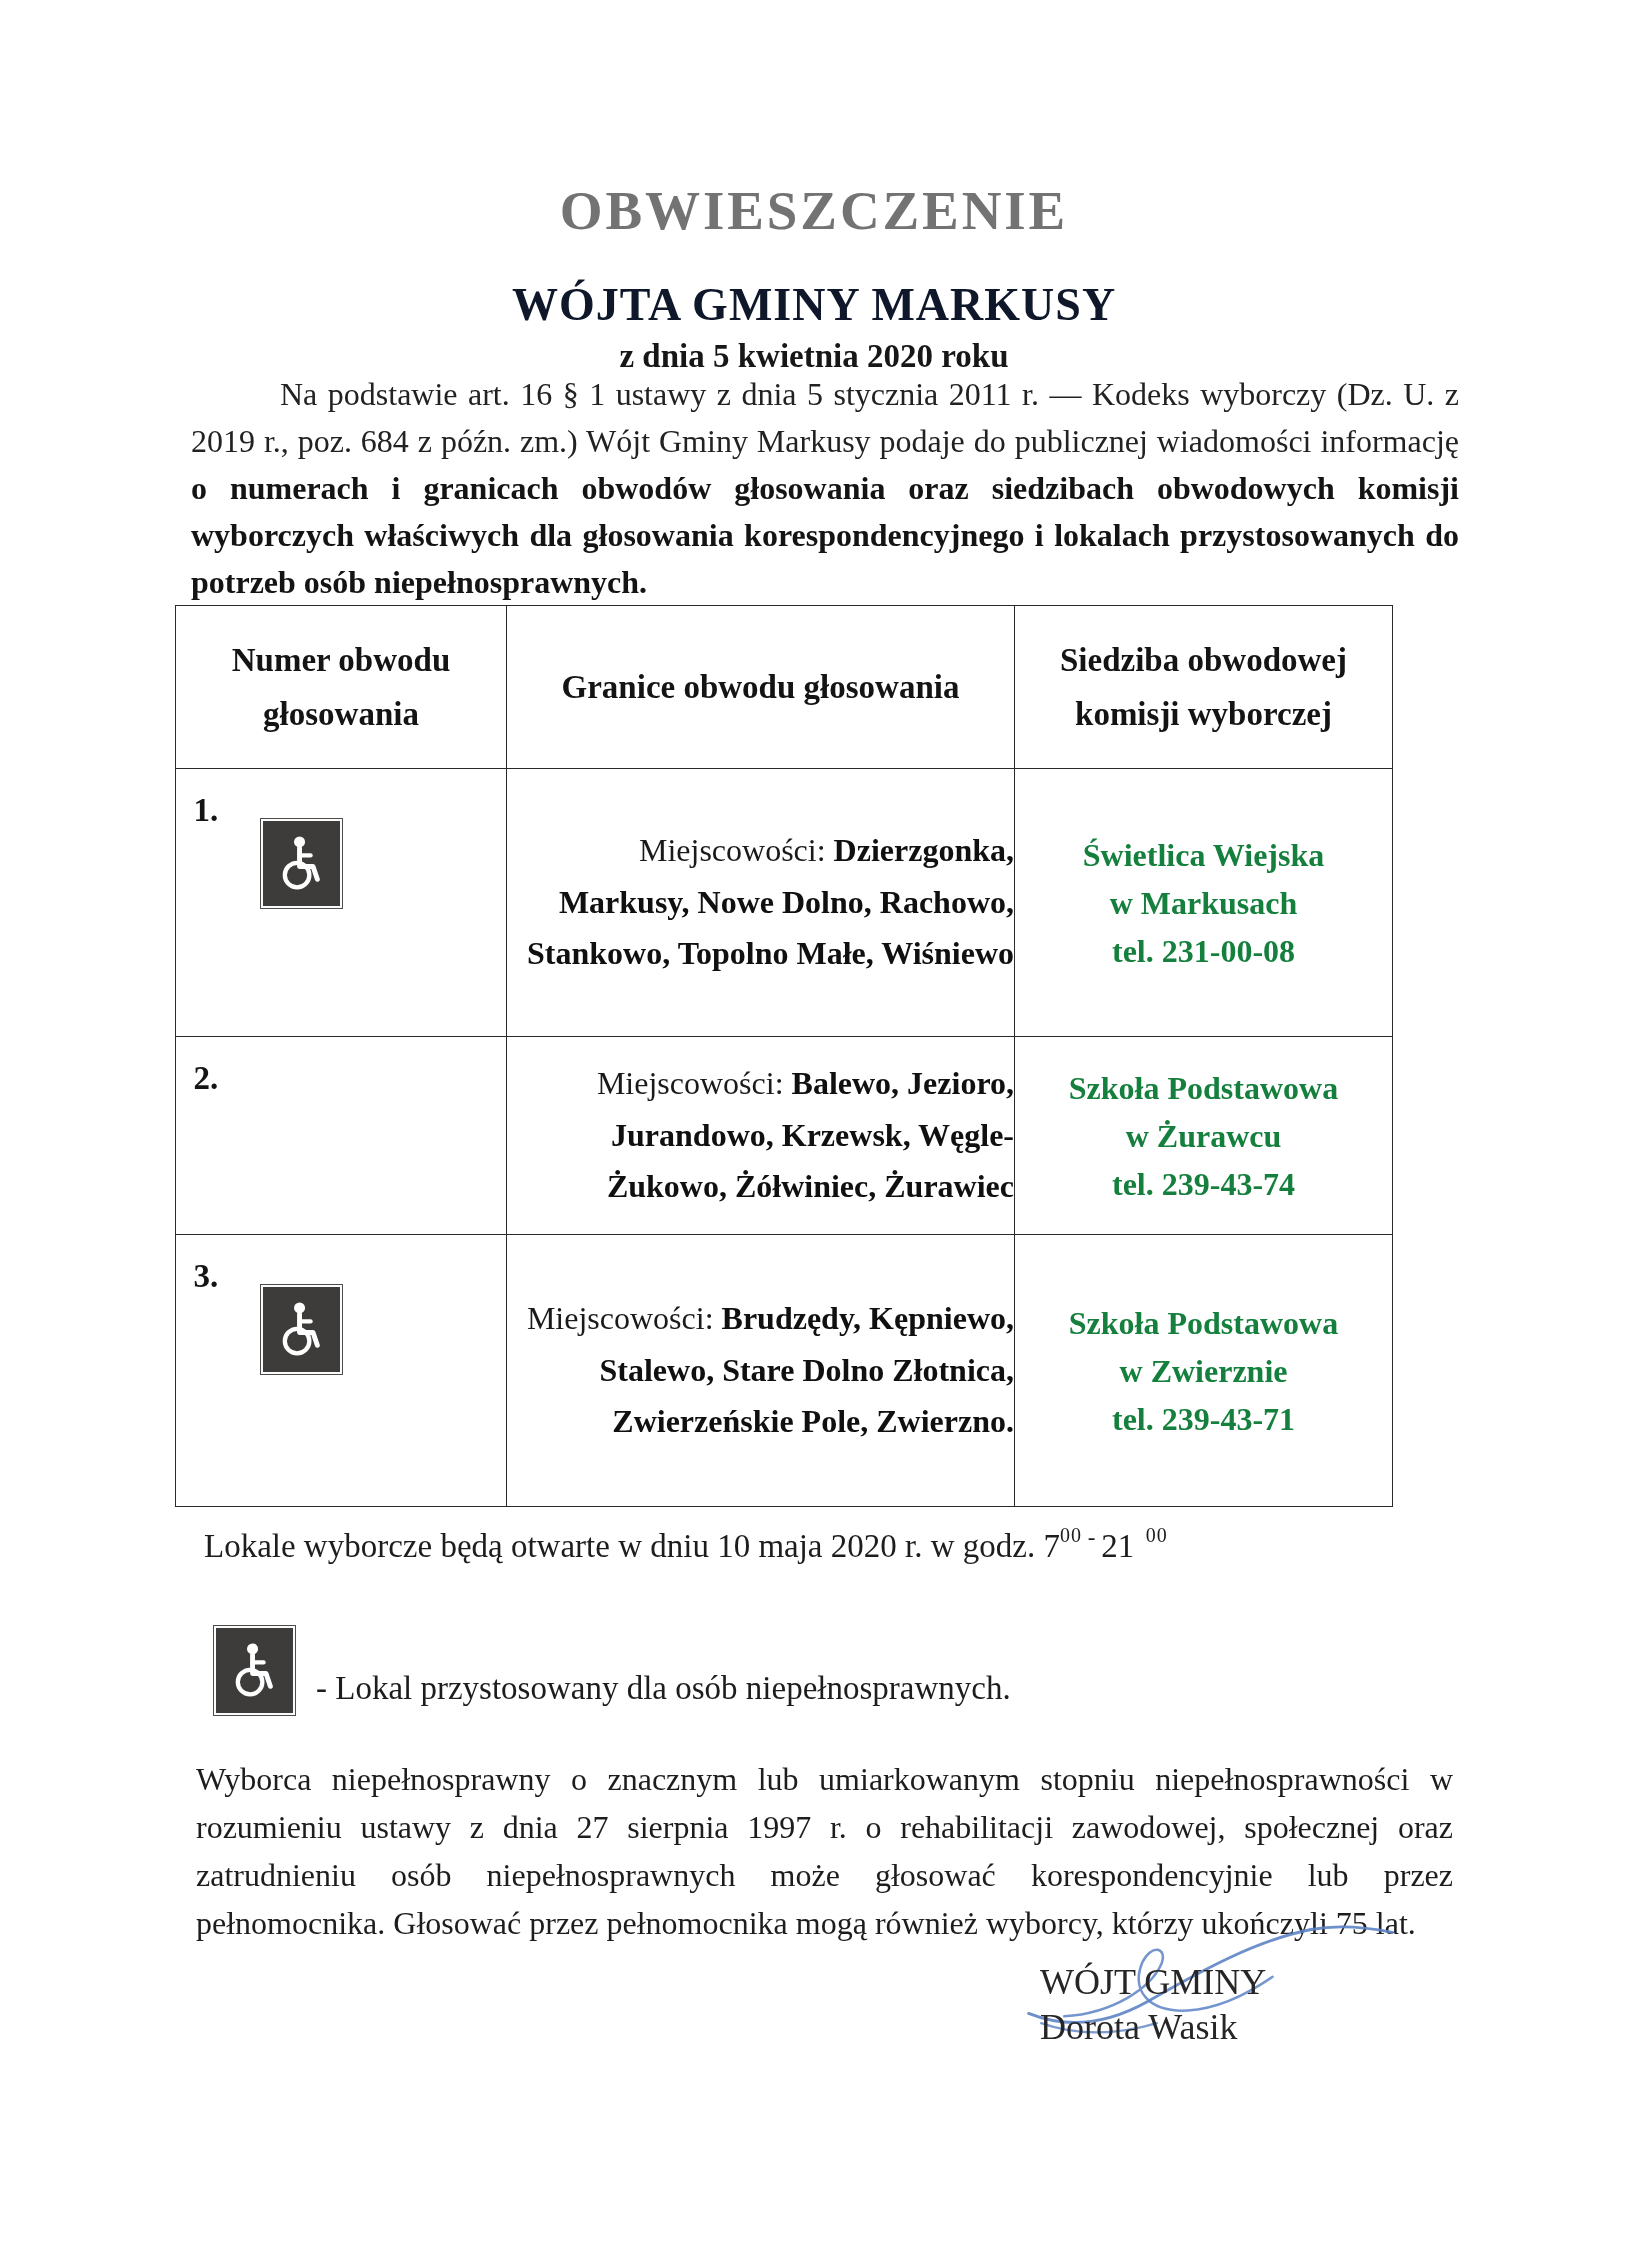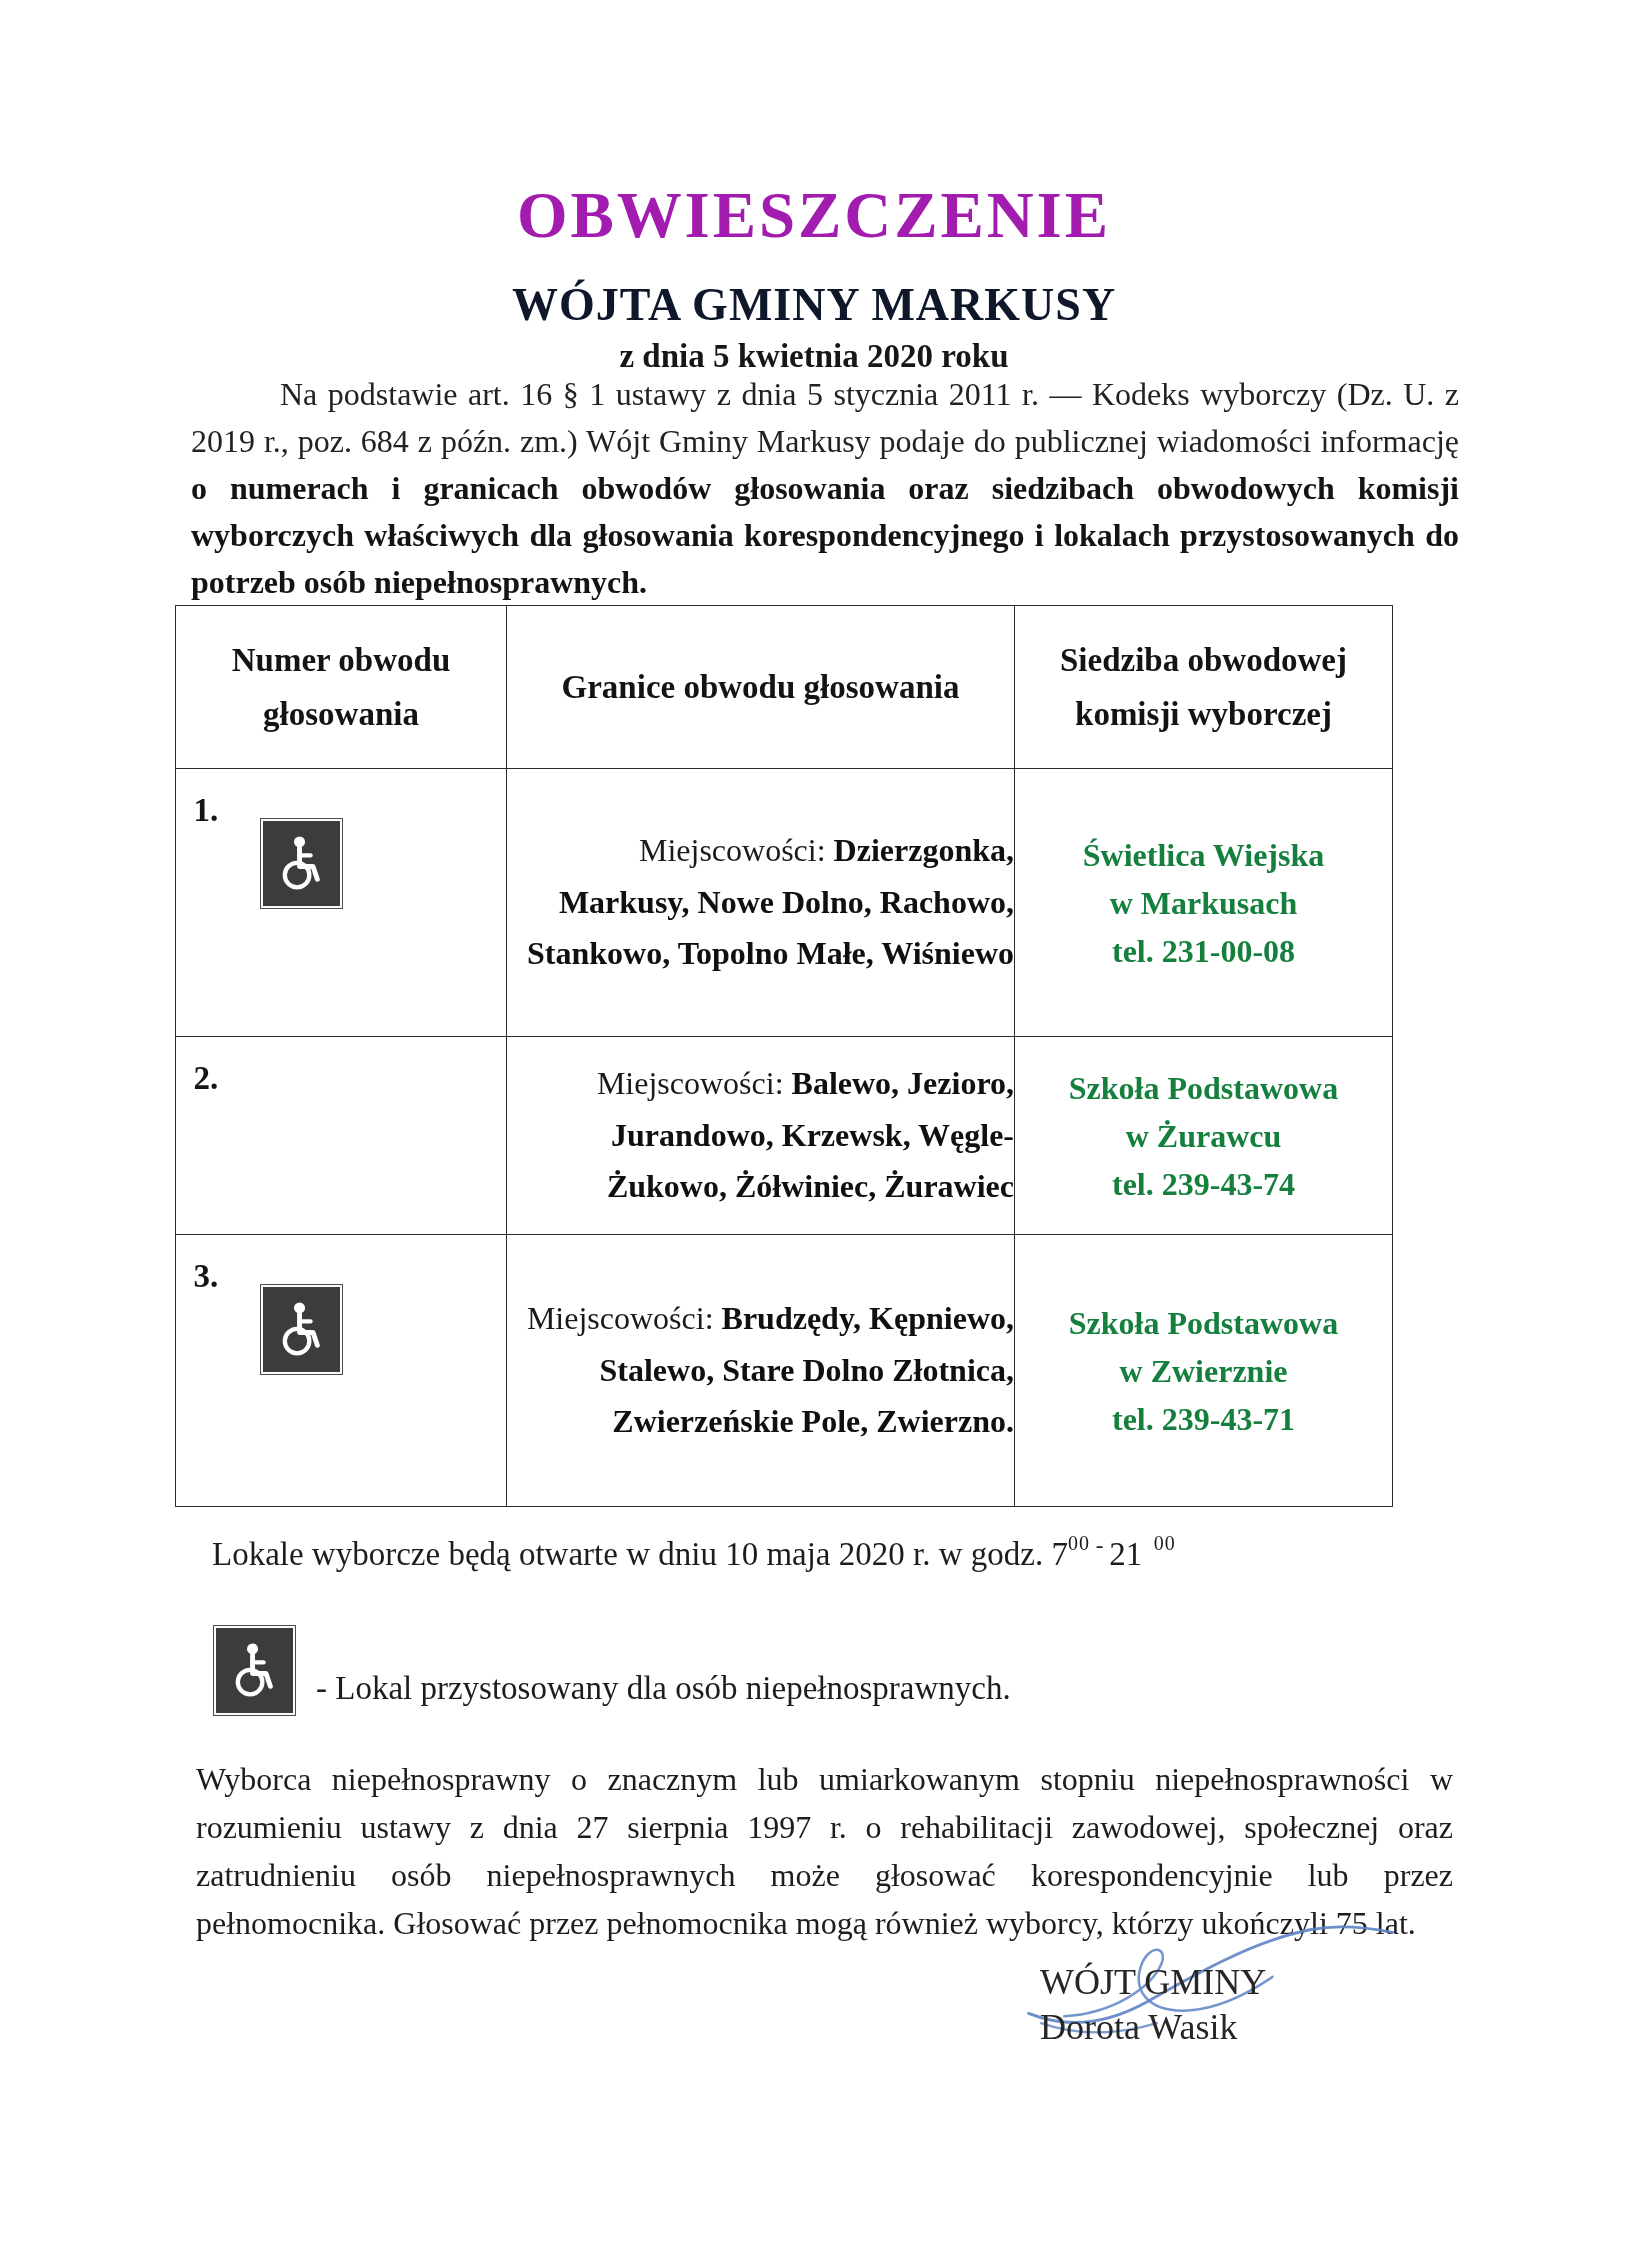--- a/index.html
+++ b/index.html
@@ -8,21 +8,21 @@
     width:1641px;height:2257px;
     background:#ffffff;
     font-family:"Liberation Serif","DejaVu Serif",serif;
     color:#1f1f1f;
     overflow:hidden;
   }
   
   .title-wrap{position:absolute;left:179px;top:0;width:1270px;text-align:center;}
   .doc-title{
     position:absolute;left:0;top:183px;width:100%;
-    font-size:65px;font-weight:bold;letter-spacing:2.9px;color:#a21caf;
+    font-size:55px;font-weight:bold;letter-spacing:2.9px;color:#737373;
     margin:0;line-height:1;
   }
   .doc-subtitle{
     position:absolute;left:0;top:282px;width:100%;
     font-size:46px;font-weight:bold;letter-spacing:1px;color:#0f172a;line-height:1;
   }
   .doc-dateline{
     position:absolute;left:0;top:340px;width:100%;
     font-size:33px;font-weight:bold;color:#171717;line-height:1;
   }
@@ -70,21 +70,21 @@
   td.area-cell .area-label{font-weight:normal;}
   td.area-cell b{color:#101010;}
   td.venue-cell{
     text-align:center;vertical-align:middle;
     font-size:32px;font-weight:bold;line-height:1.5;color:#15803d;
     white-space:pre-line;padding:0 13.5px;
   }
   tr.r1{height:268px;} tr.r2{height:198px;} tr.r3{height:272px;}
   
   .hours{
-    position:absolute;left:196px;top:1516px;margin:16px;
+    position:absolute;left:196px;top:1516px;margin:8px;
     font-size:33px;color:#1d1d1d;
   }
   .hours .sup{font-size:20px;vertical-align:15.4px;letter-spacing:1px;}
   .hours .sup-dash{font-size:23px;vertical-align:12.6px;margin:0 5.8px;}
   .hours .gap{margin-left:11.6px;}
   
   .legend{
     position:absolute;left:214px;top:1626px;
     display:flex;align-items:flex-end;gap:21px;justify-content:center;
   }

